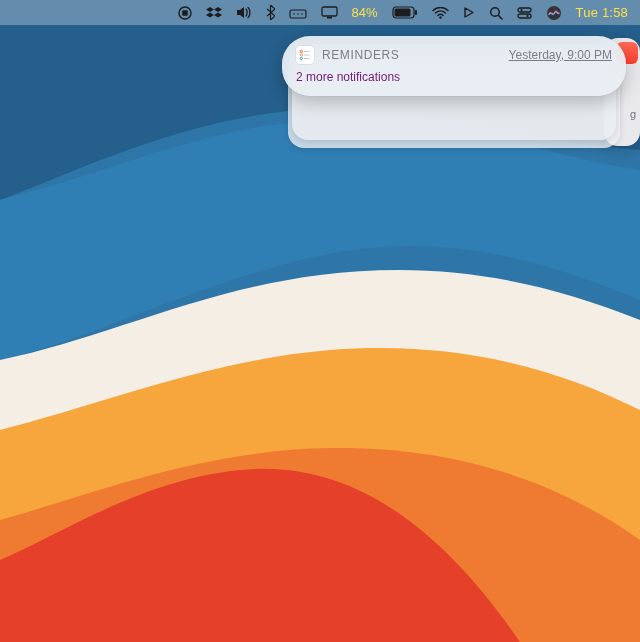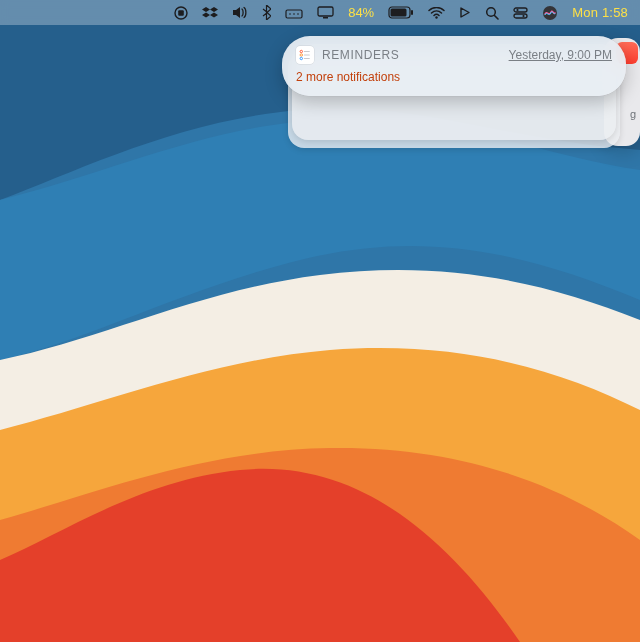--- a/index.html
+++ b/index.html
@@ -82,21 +82,21 @@
     text-decoration: underline;
   }
   .notif-title {
     font-size: 14px;
     font-weight: 600;
     color: #1f1f21;
     margin-bottom: 4px;
   }
   .notif-sub {
     font-size: 12px;
-    color: #c2410c;
+    color: #701a75;
   }
   
   .widget-peek {
     position:absolute;
     top: 38px; right: 0;
     width: 36px; height: 108px;
     border-radius: 14px;
     background: linear-gradient(#e9e9ec,#e9e9ec);
     box-shadow: 0 6px 18px rgba(0,0,0,.18);
     overflow:hidden;
@@ -200,21 +200,21 @@
           <circle cx="10.5" cy="10" r="1.1" fill="#1d1d1f"></circle>
         </svg>
     </span>
     <span class="mi">
       <svg width="16" height="16" viewBox="0 0 16 16">
           <circle cx="8" cy="8" r="7" fill="#343438"></circle>
           <path d="M3 9 C5 5, 7 12, 9 7 C10 4, 12 10, 13 8" fill="none" stroke="#ff5fa2" stroke-width="1.4" stroke-linecap="round"></path>
           <path d="M3 9 C5 5, 7 12, 9 7 C10 4, 12 10, 13 8" fill="none" stroke="#36d1ff" stroke-width="1" stroke-linecap="round" transform="translate(0,.7)"></path>
         </svg>
     </span>
-    <span class="mi clock">Mon 1:58</span>
+    <span class="mi clock">Tue 1:58</span>
   </div>
 
   <div class="notif-wrap">
     <div class="stack-back sb2"></div>
     <div class="stack-back sb3"></div>
     <div class="notif">
       <div class="notif-head">
         <span class="app-icon">
           <svg width="12" height="12" viewBox="0 0 12 12">
             <circle cx="2.3" cy="2.5" r="1.2" fill="none" stroke="#ff5b3a" stroke-width="1"></circle>

